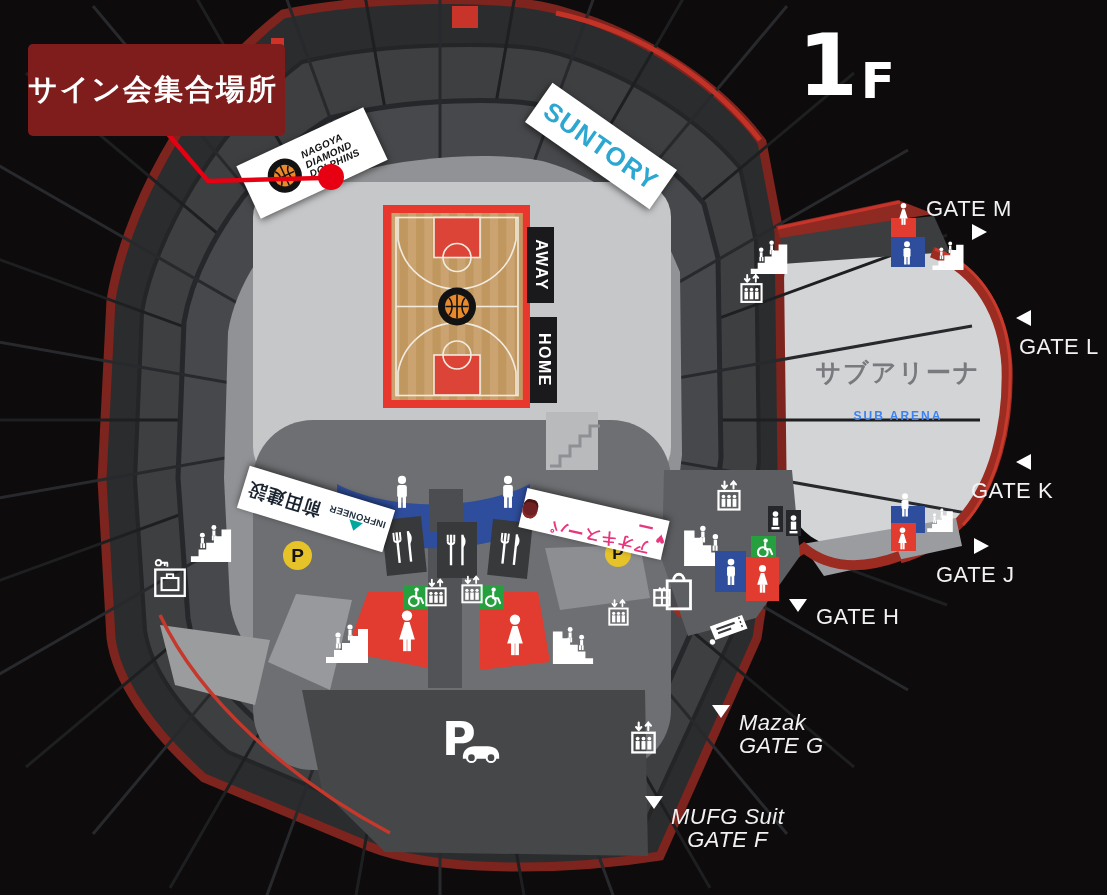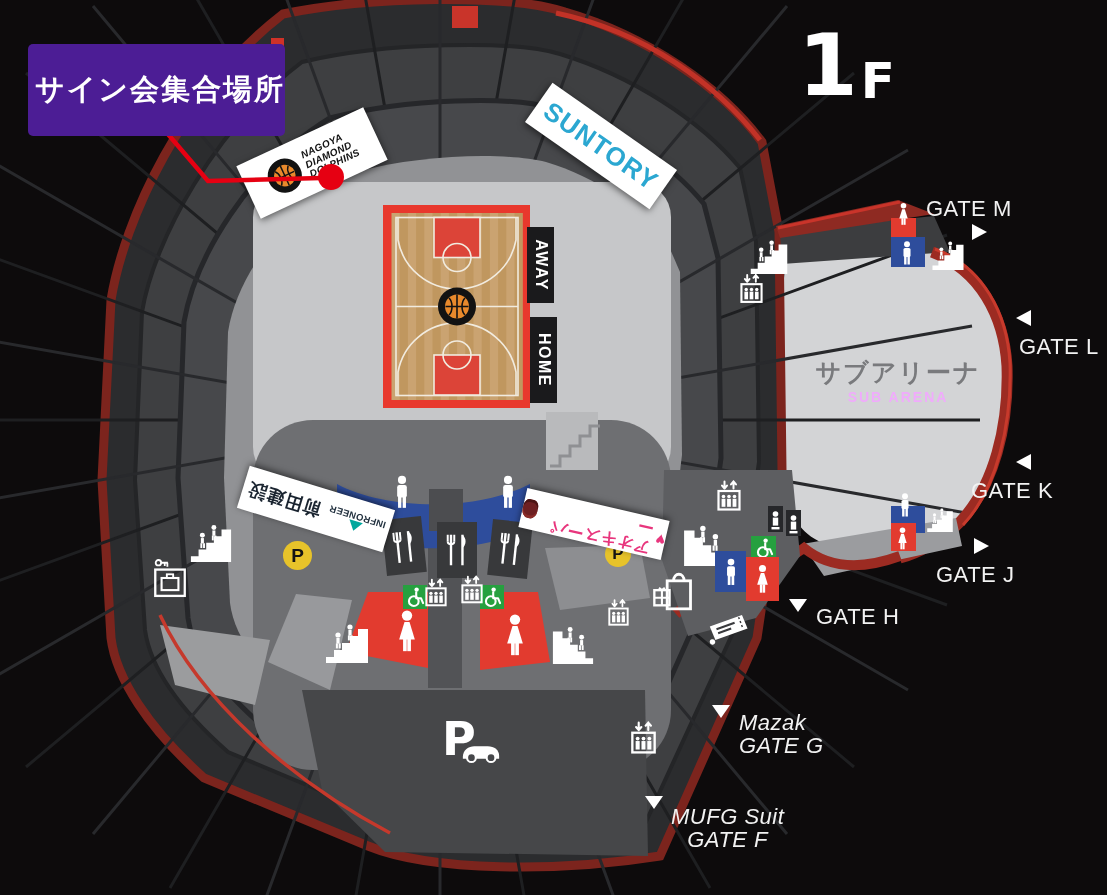--- a/index.html
+++ b/index.html
@@ -4,22 +4,22 @@
 <style>
   html,body{margin:0;padding:0;background:#000;}
   .stage{position:relative;width:1107px;height:895px;overflow:hidden;
          background:#0d0b0c;font-family:"Liberation Sans",sans-serif;}
   .abs{position:absolute;}
   svg{display:block;}
   .base-svg{position:absolute;left:0;top:0;z-index:1;}
   .overlay-svg{position:absolute;left:0;top:0;z-index:6;pointer-events:none;}
 
   
-  .callout{left:28px;top:44px;width:257px;height:92px;background:#4c1d95;border-radius:5px;
-           display:flex;align-items:center;justify-content:flex-end;z-index:7;
+  .callout{left:28px;top:44px;width:257px;height:92px;background:#7f1d1d;border-radius:5px;
+           display:flex;align-items:center;justify-content:flex-start;z-index:7;
            color:#fff;font-size:29px;font-weight:bold;letter-spacing:2px;}
 
   
   .banner{background:#fff;box-shadow:0 2px 7px rgba(0,0,0,.55);z-index:5;display:flex;
           align-items:center;justify-content:center;}
   .banner-dolphins{left:242px;top:134px;width:136px;height:58px;transform:rotate(-25deg);gap:5px;padding:0 2px;}
   .dd-text{font-size:10px;font-weight:900;font-style:italic;line-height:1.08;color:#111;letter-spacing:.3px;}
   .banner-suntory{left:525px;top:122px;width:152px;height:48px;transform:rotate(35deg);}
   .suntory-text{color:#2ba7d1;font-size:26px;font-weight:800;letter-spacing:1px;}
   .banner-infroneer{left:240px;top:487px;width:152px;height:44px;transform:rotate(197deg);gap:8px;}
@@ -36,21 +36,21 @@
 
   
   .side-box{width:27px;background:#1a1a1c;z-index:4;display:flex;align-items:center;justify-content:center;}
   .side-box span{transform:rotate(90deg);white-space:nowrap;color:#fff;font-size:16px;font-weight:800;letter-spacing:1.5px;}
   .away-box{left:527px;top:227px;height:76px;}
   .home-box{left:530px;top:317px;height:86px;}
 
   
   .subarena-label{left:798px;top:356px;width:200px;text-align:center;z-index:4;}
   .subarena-title{font-size:25px;font-weight:800;color:#797a7d;letter-spacing:2px;}
-  .subarena-sub{font-size:14px;font-weight:800;color:#f0abfc;letter-spacing:2px;margin-top:0;}
+  .subarena-sub{font-size:12px;font-weight:800;color:#3b82f6;letter-spacing:2px;margin-top:20px;}
 
   
   .gate{color:#f2f2f2;font-size:22px;letter-spacing:.5px;font-weight:500;z-index:4;white-space:nowrap;}
   .gate-2l{line-height:23px;font-style:italic;}
   .tri{width:0;height:0;z-index:4;}
   .tri-r{border-top:8px solid transparent;border-bottom:8px solid transparent;border-left:15px solid #fff;}
   .tri-l{border-top:8px solid transparent;border-bottom:8px solid transparent;border-right:15px solid #fff;}
   .tri-d{border-left:9px solid transparent;border-right:9px solid transparent;border-top:13px solid #fff;}
 
   

